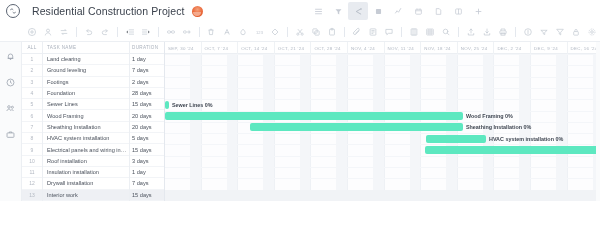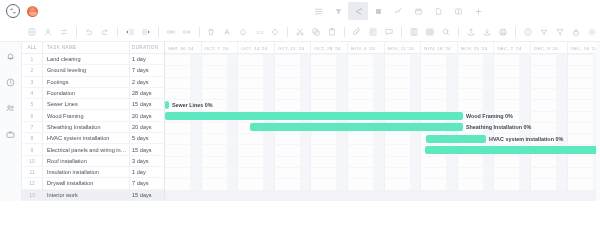--- a/index.html
+++ b/index.html
@@ -125,20 +125,21 @@
 <body>
 
 <div id="app">
 
   <div class="titlebar">
     <div class="app-logo">
       <svg width="8" height="8" viewBox="0 0 10 10">
           <path d="M2 3.2c.9-1 2.2-1 3 0M5 6.8c.8 1 2.1 1 3 0" stroke="#5b6472" stroke-width="1.1" fill="none" stroke-linecap="round"></path>
         </svg>
     </div>
+    <div class="proj-title">Residential Construction Project</div>
     <div class="avatar"></div>
 
     <div class="viewbar">
       <div class="vbtn">
         <svg width="9" height="9" viewBox="0 0 12 12">
             <g stroke="currentColor" stroke-width="1.1" stroke-linecap="round">
               <path d="M2 3h8M2 6h8M2 9h8"></path>
             </g>
           </svg>
       </div>

